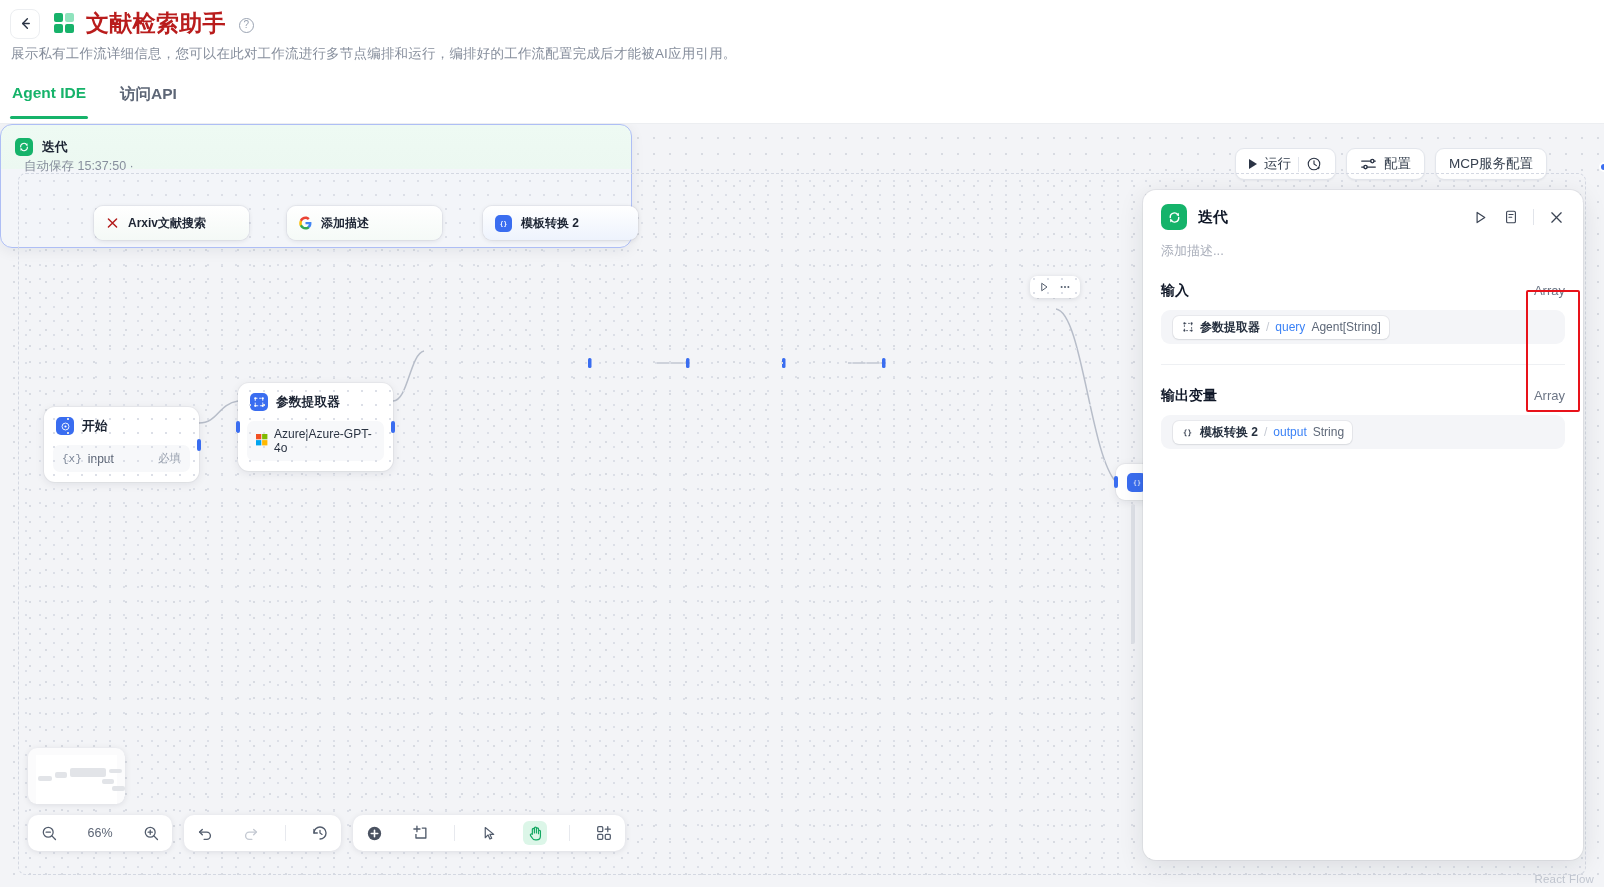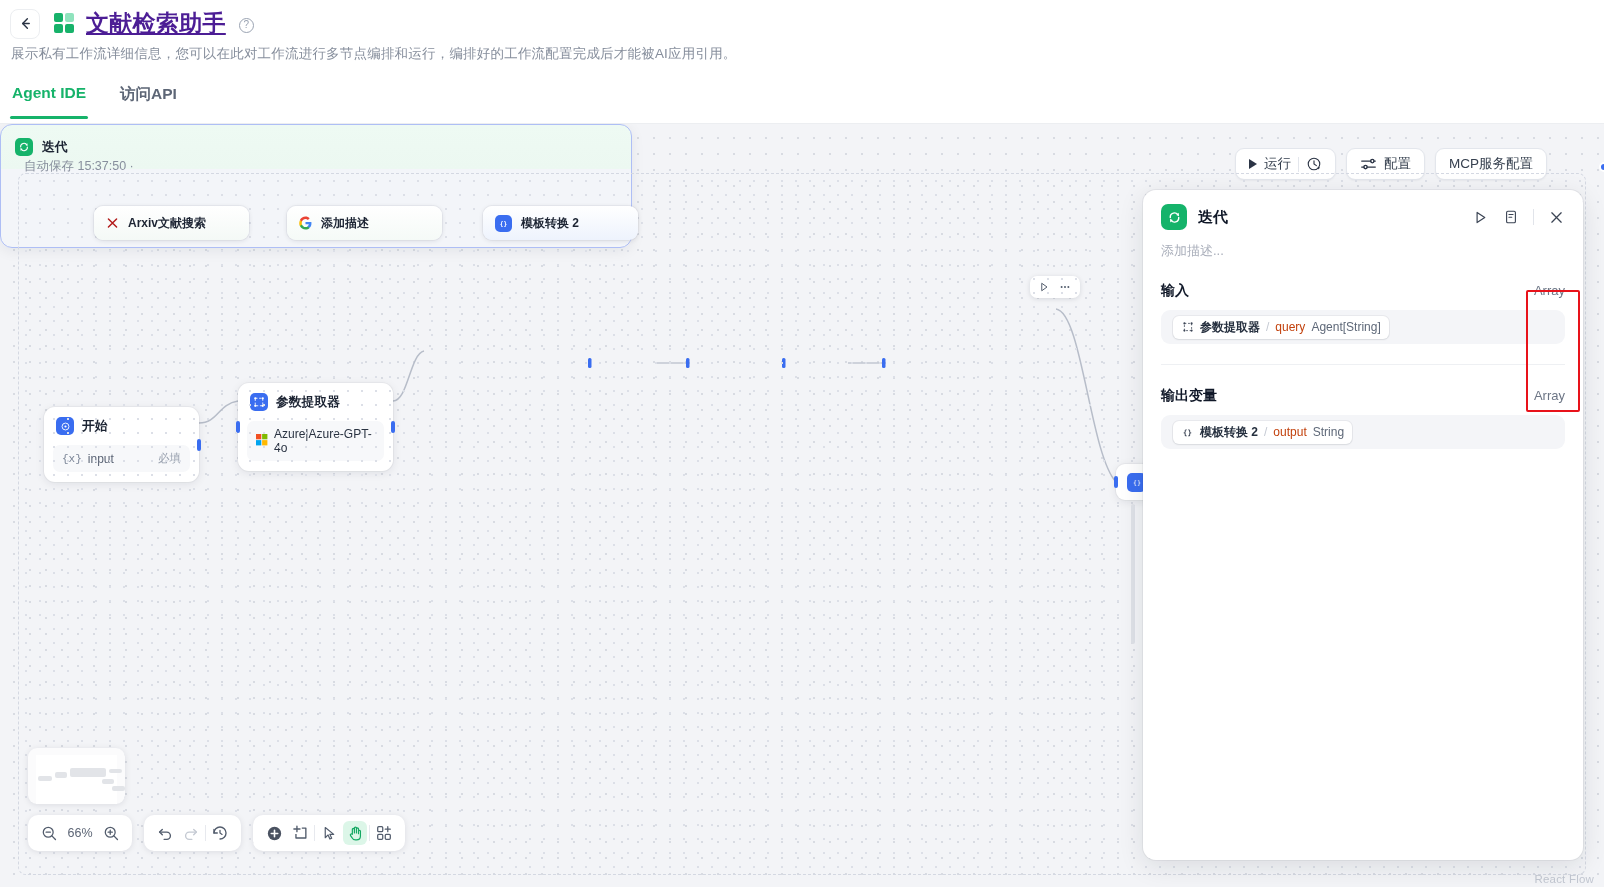--- a/index.html
+++ b/index.html
@@ -20,21 +20,21 @@
     border: 1px solid #eceef1;
     display: flex; align-items: center; justify-content: center;
     cursor: pointer; color: #2b3445;
   }
   .app-logo { width: 22px; height: 22px; position: relative; margin-left: 4px; }
   .app-logo i { position: absolute; display: block; border-radius: 2px; }
   .app-logo i:nth-child(1){ left:0; top:0; width:9px; height:9px; background:#17b26a; }
   .app-logo i:nth-child(2){ left:11px; top:0; width:9px; height:9px; background:#8fe3bd; }
   .app-logo i:nth-child(3){ left:0; top:11px; width:9px; height:9px; background:#17b26a; }
   .app-logo i:nth-child(4){ left:11px; top:11px; width:9px; height:9px; background:#17b26a; }
-  .page-title { font-size: 23px; font-weight: 700; color: #4c1d95; letter-spacing: .3px; text-decoration: underline; }
+  .page-title { font-size: 23px; font-weight: 700; color: #b91c1c; letter-spacing: .3px; }
   .help-icon {
     width: 15px; height: 15px; border-radius: 50%; border: 1.4px solid #9aa3b2;
     color: #9aa3b2; font-size: 10px; line-height: 12px; text-align: center;
     display: inline-flex; align-items: center; justify-content: center; cursor: pointer;
     margin-left: 3px; margin-top: 3px;
   }
   .subtitle {
     position: absolute; left: 11px; top: 45px;
     font-size: 13.5px; color: #868e9c; letter-spacing: .2px;
   }
@@ -162,21 +162,21 @@
     overflow: hidden;
   }
   .minimap .mm-inner { position: absolute; left: 8px; top: 7px; right: 8px; bottom: -10px; background: #fff; }
   .mm-blk { position: absolute; background: #e2e4e8; border-radius: 2px; }
 
   
   .bottom-bar { position: absolute; left: 28px; top: 691px; display: flex; gap: 12px; }
   .bgroup {
     height: 36px; background: #fff; border-radius: 10px;
     box-shadow: 0 1px 6px rgba(16,24,40,.10);
-    display: flex; align-items: center; padding: 0 9px; gap: 2px;
+    display: flex; align-items: center; padding: 0 9px; gap: 22px;
   }
   .bicon {
     width: 24px; height: 24px; display: flex; align-items: center; justify-content: center;
     color: #525c6c; cursor: pointer; border-radius: 6px;
   }
   .bicon.disabled { color: #c4c9d2; }
   .bicon.active { background: #dcf6e8; color: #13a862; }
   .zoom-val { font-size: 12.5px; color: #5d6676; min-width: 34px; text-align: center; }
   .vsep { width: 1px; height: 16px; background: #e7e9ee; }
 
@@ -217,21 +217,21 @@
     background: #f4f5f8; border-radius: 9px; height: 34px;
     display: flex; align-items: center; padding: 0 12px; gap: 7px;
   }
   .chip {
     background: #fff; border-radius: 6px; height: 23px; display: inline-flex;
     align-items: center; gap: 6px; padding: 0 8px;
     box-shadow: 0 1px 2px rgba(16,24,40,.07), 0 0 0 1px rgba(16,24,40,.05);
     font-size: 12px; color: #26303f; font-weight: 600;
   }
   .chip .slash { color: #c5cad3; font-weight: 400; }
-  .chip .varname { color: #c2410c; font-weight: 400; }
+  .chip .varname { color: #3b82f6; font-weight: 400; }
   .chip .vartype { color: #5e6878; font-weight: 400; }
   .chip-ic { width: 13px; height: 13px; display: flex; align-items: center; justify-content: center; }
   .panel-rule { height: 1px; background: #eef0f3; margin: 20px 0 0 0; }
 
   .annot-box {
     position: absolute; left: 1526px; top: 290px; width: 54px; height: 122px;
     border: 2px solid #e8121a; border-radius: 2px; pointer-events: none;
   }
 </style>
 </head>

